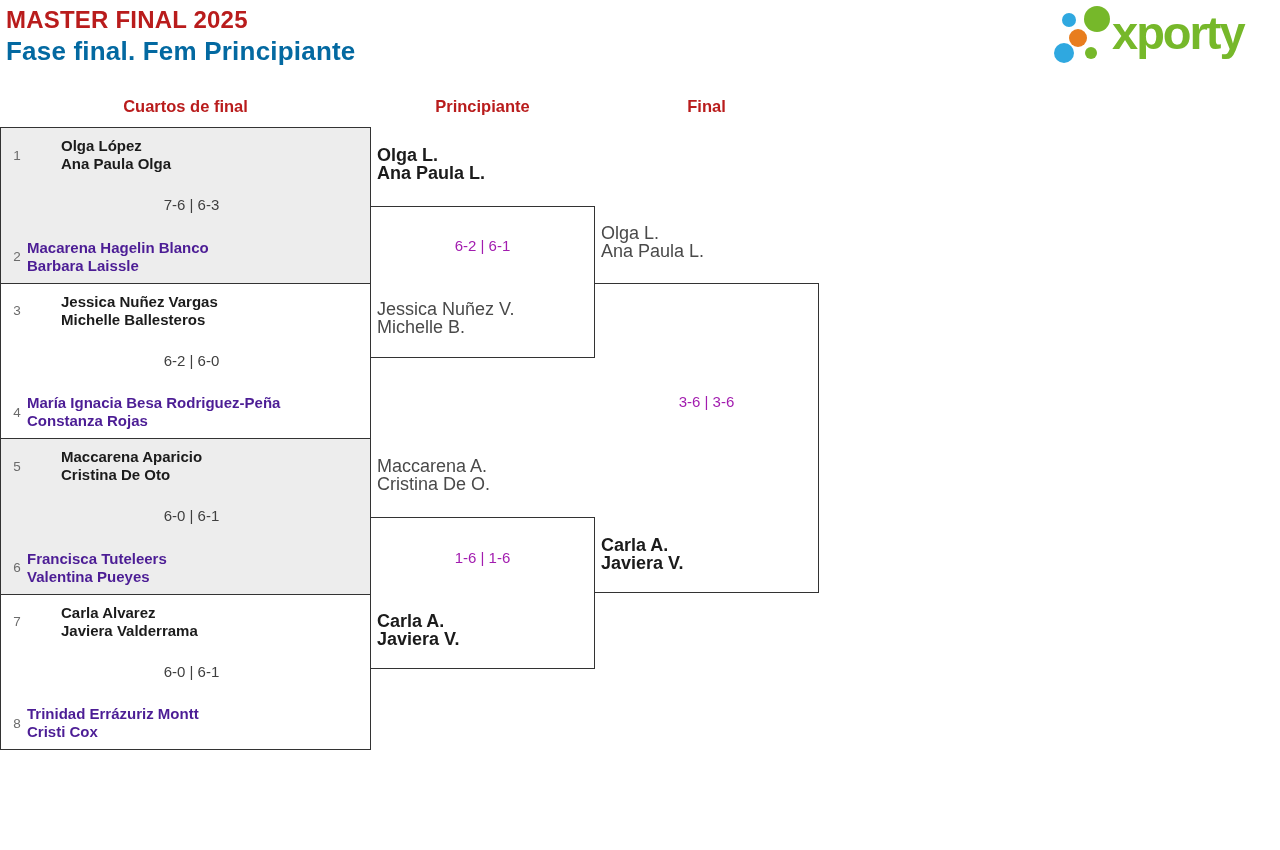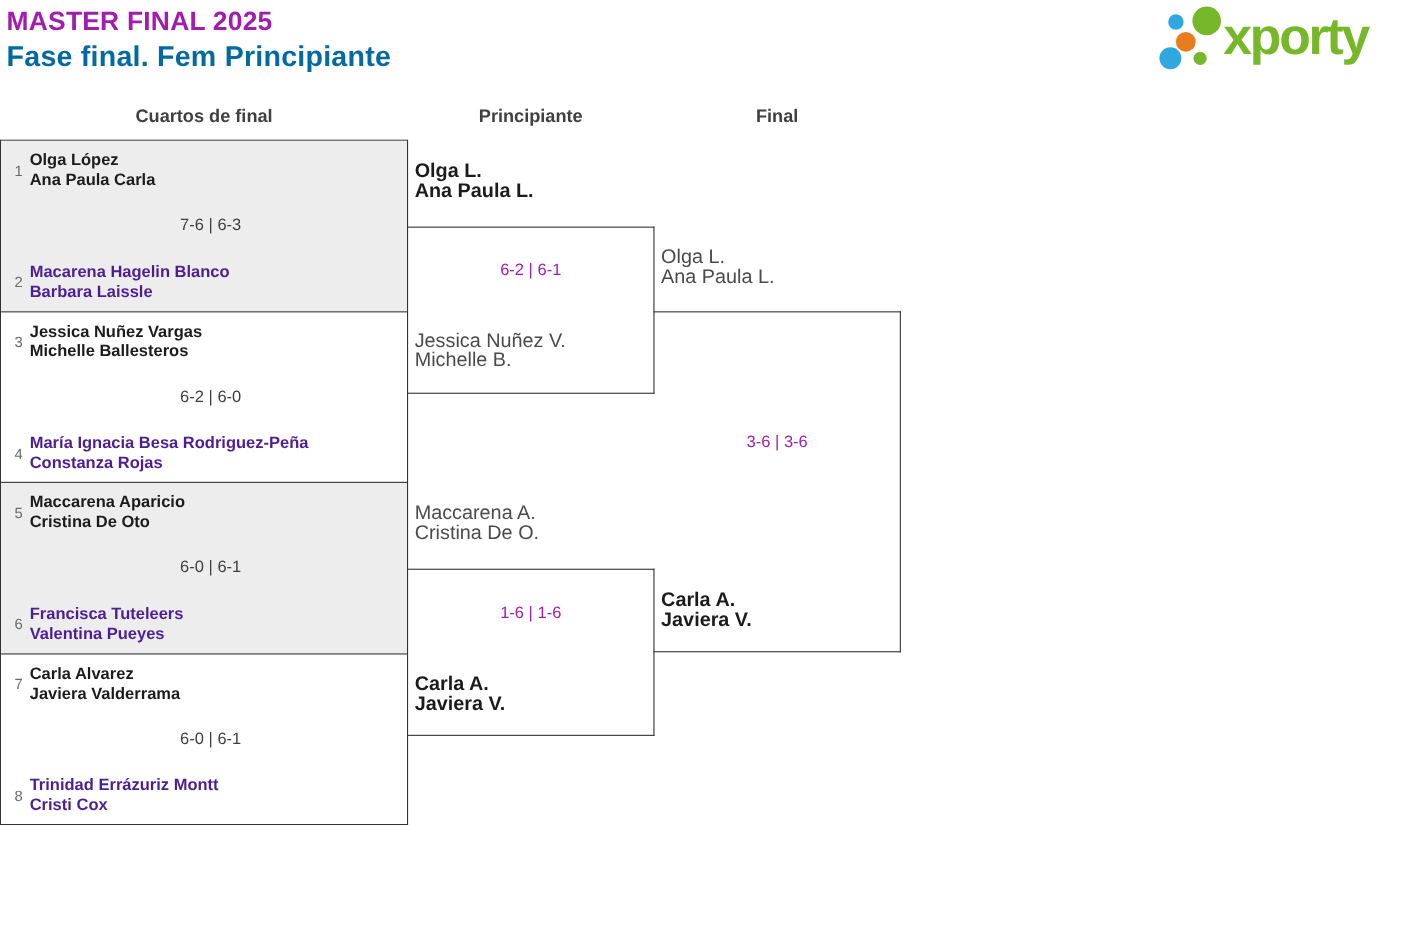--- a/index.html
+++ b/index.html
@@ -8,21 +8,21 @@
     position: relative;
     background: #ffffff;
     font-family: "Liberation Sans", sans-serif;
     color: #1b1b1b;
     overflow: hidden;
   }
 
   
   .page-header { position: absolute; left: 6px; top: 4px; }
   .title {
-    font-size: 24px; font-weight: 700; color: #a21caf;
+    font-size: 24px; font-weight: 700; color: #b91c1c;
     line-height: 32px; letter-spacing: 0.2px;
   }
   .subtitle {
     font-size: 26px; font-weight: 700; color: #0369a1;
     line-height: 31px; letter-spacing: 0.2px;
   }
 
   
   .logo { position: absolute; left: 1048px; top: 0; width: 230px; height: 70px; cursor: pointer; }
   .dot { position: absolute; border-radius: 50%; }
@@ -33,21 +33,21 @@
   .dot-green-small { left: 37px; top: 47px; width: 12px; height: 12px; background: #76b82a; }
   .logo-wordmark {
     position: absolute; left: 64px; top: 2px;
     font-size: 47px; font-weight: 700; letter-spacing: -2px;
     color: #76b82a; line-height: 62px;
   }
 
   
   .round-header {
     position: absolute; top: 97px; text-align: center;
-    font-size: 16.5px; font-weight: 700; color: #404040;
+    font-size: 16.5px; font-weight: 700; color: #b91c1c;
   }
   .rh-qf  { left: 0;     width: 371px; }
   .rh-sf  { left: 370px; width: 225px; }
   .rh-f   { left: 594px; width: 225px; }
 
   
   .qf-column {
     position: absolute; left: 0; top: 127px; width: 371px; height: 623px;
     border: 1.5px solid #333333;
     display: flex; flex-direction: column;
@@ -57,21 +57,21 @@
   .qf-match + .qf-match { border-top: 1.5px solid #333333; }
 
   .team-row { position: absolute; left: 6px; right: 10px; display: flex; align-items: center; }
   .team-row.pos-top { top: 9px; }
   .team-row.pos-bottom { bottom: 8px; }
   .seed {
     width: 20px; flex: 0 0 20px; text-align: center;
     font-size: 13.5px; color: #6b6b6b; font-weight: 400;
   }
   .team-names { font-size: 15px; line-height: 18px; color: #4c1d95; font-weight: 700; }
-  .winner .team-names { color: #1b1b1b; font-weight: 700; }
+  .winner .team-names { color: #1b1b1b; font-weight: 700; margin-left: 34px; }
 
   .match-score {
     position: absolute; left: 0; right: 0; top: 50%; margin-top: -9px;
     text-align: center; font-size: 15px; color: #3f3f3f; line-height: 18px; margin-left: 12px;
   }
 
   .open-box { position: absolute; background: transparent; border: 1.5px solid #333333; border-left: none; }
   .sf1-box   { left: 370px; top: 206px; width: 225px; height: 152px; }
   .sf2-box   { left: 370px; top: 517px; width: 225px; height: 152px; }
   .final-box { left: 594px; top: 283px; width: 225px; height: 310px; }
@@ -109,21 +109,21 @@
 
 <div class="round-header rh-qf">Cuartos de final</div>
 <div class="round-header rh-sf">Principiante</div>
 <div class="round-header rh-f">Final</div>
 
 <div class="qf-column">
 
   <div class="qf-match shaded">
     <div class="team-row pos-top winner">
       <span class="seed">1</span>
-      <span class="team-names"><span>Olga López</span><br><span>Ana Paula Carla</span></span>
+      <span class="team-names"><span>Olga López</span><br><span>Ana Paula Olga</span></span>
     </div>
     <div class="match-score">7-6 | 6-3</div>
     <div class="team-row pos-bottom">
       <span class="seed">2</span>
       <span class="team-names"><span>Macarena Hagelin Blanco</span><br><span>Barbara Laissle</span></span>
     </div>
   </div>
 
   <div class="qf-match">
     <div class="team-row pos-top winner">

